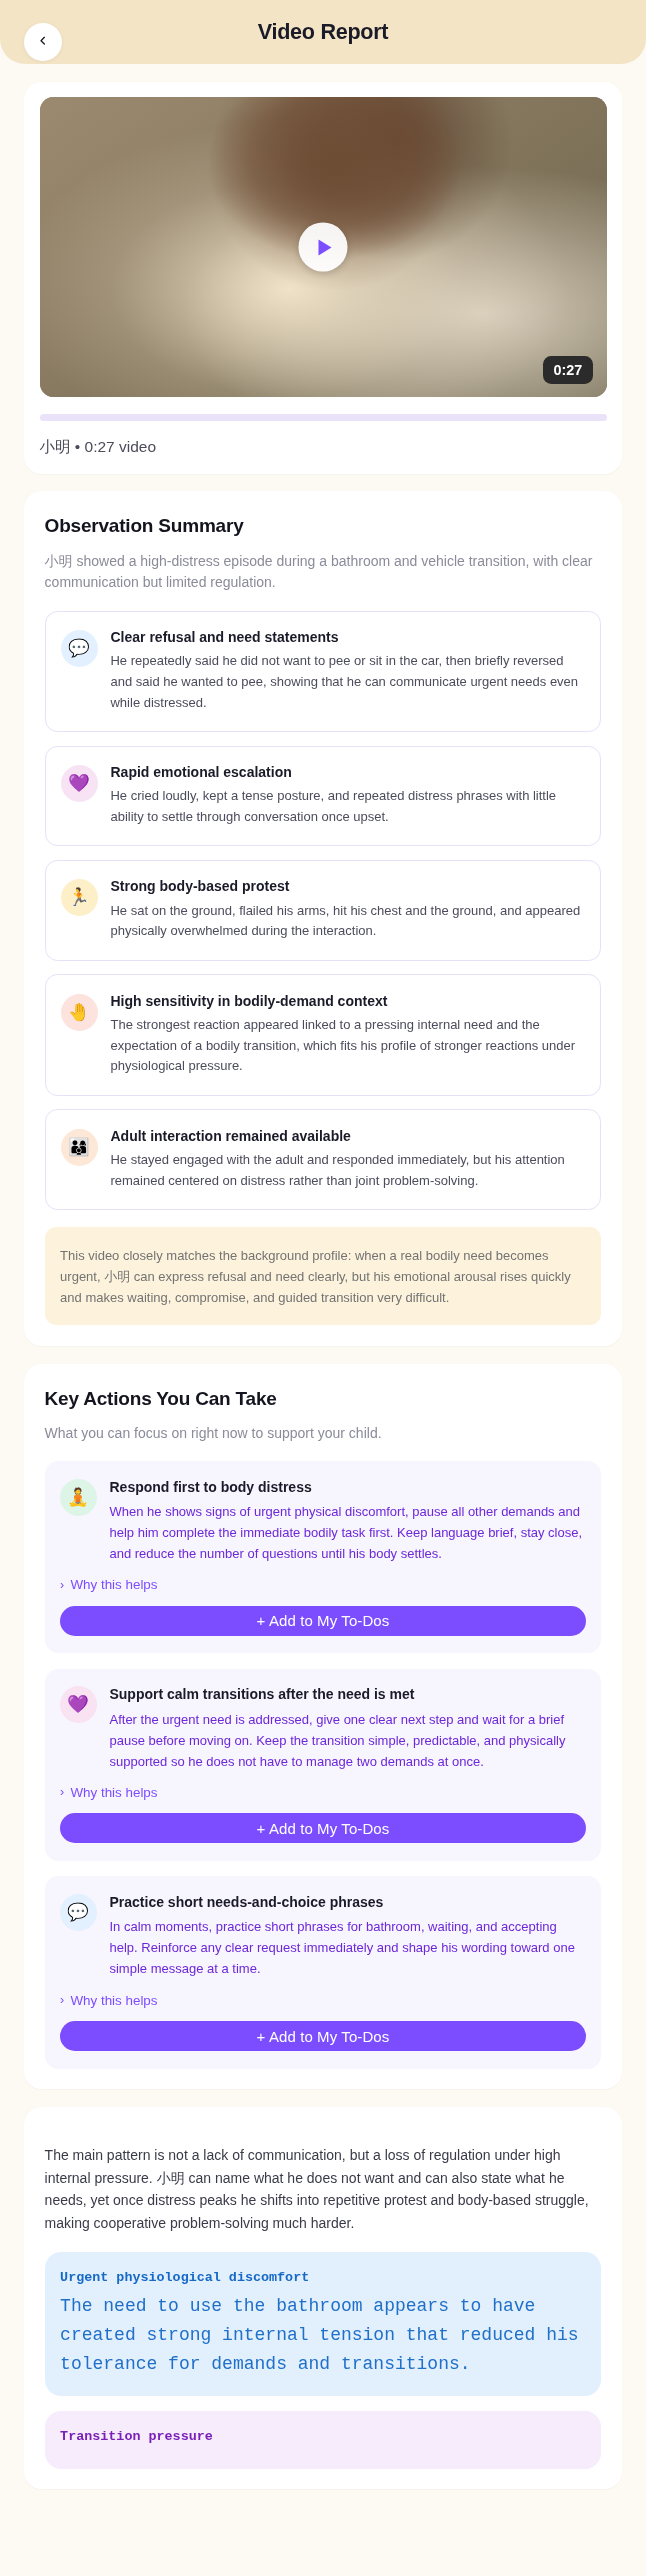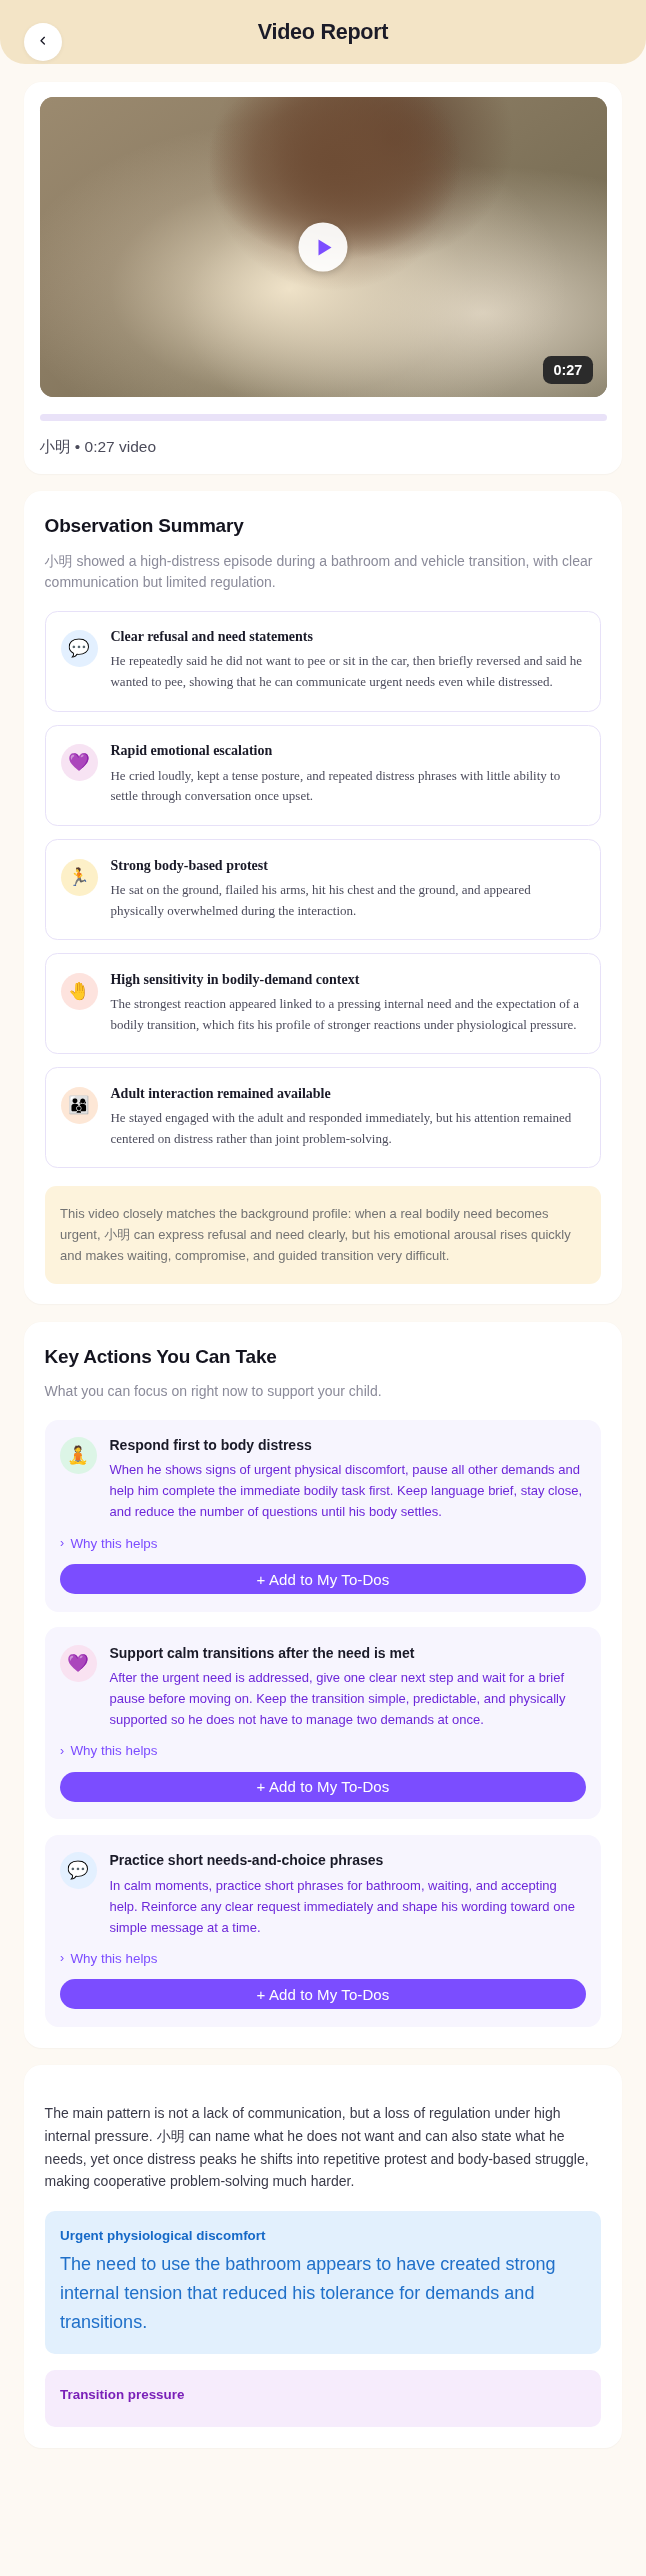--- a/index.html
+++ b/index.html
@@ -149,21 +149,21 @@
     background: #fff;
   }
   .obs-icon {
     flex: 0 0 auto;
     width: 37px; height: 37px;
     border-radius: 50%;
     display: flex; align-items: center; justify-content: center;
     font-size: 17.5px;
     margin-top: 1px;
   }
-  .obs-text { flex: 1 1 auto; font-family: Liberation Serif, serif; }
+  .obs-text { flex: 1 1 auto; }
   .obs-title {
     font-size: 14px;
     font-weight: bold;
     color: #1a1a28;
     margin-bottom: 6.2px;
   }
   .obs-desc {
     font-size: 13px;
     line-height: 1.6;
     color: #4c4c5c;
@@ -224,21 +224,21 @@
     border-radius: 515px;
     height: 30px;
     font-size: 15px;
     font-family: "Liberation Sans", sans-serif;
     cursor: pointer;
     letter-spacing: 0.1px;
   }
 
   
   .ba-list { margin-top: 17.5px; display: flex; flex-direction: column; gap: 15.5px; }
-  .ba-item { border-radius: 10px; padding: 17.5px 15.5px; }
+  .ba-item { border-radius: 16px; padding: 17.5px 15.5px; font-family: Liberation Mono, monospace; }
   .ba-title { font-size: 13.4px; font-weight: bold; margin-bottom: 7.2px; }
   .ba-desc { font-size: 18px; line-height: 1.6; }
 </style>
 </head>
 <body>
 
 <div class="header">
   <div class="back-btn">
     <span>
       <svg viewBox="0 0 24 24" fill="none" stroke="#1b1b28" stroke-width="2.4" stroke-linecap="round" stroke-linejoin="round">

